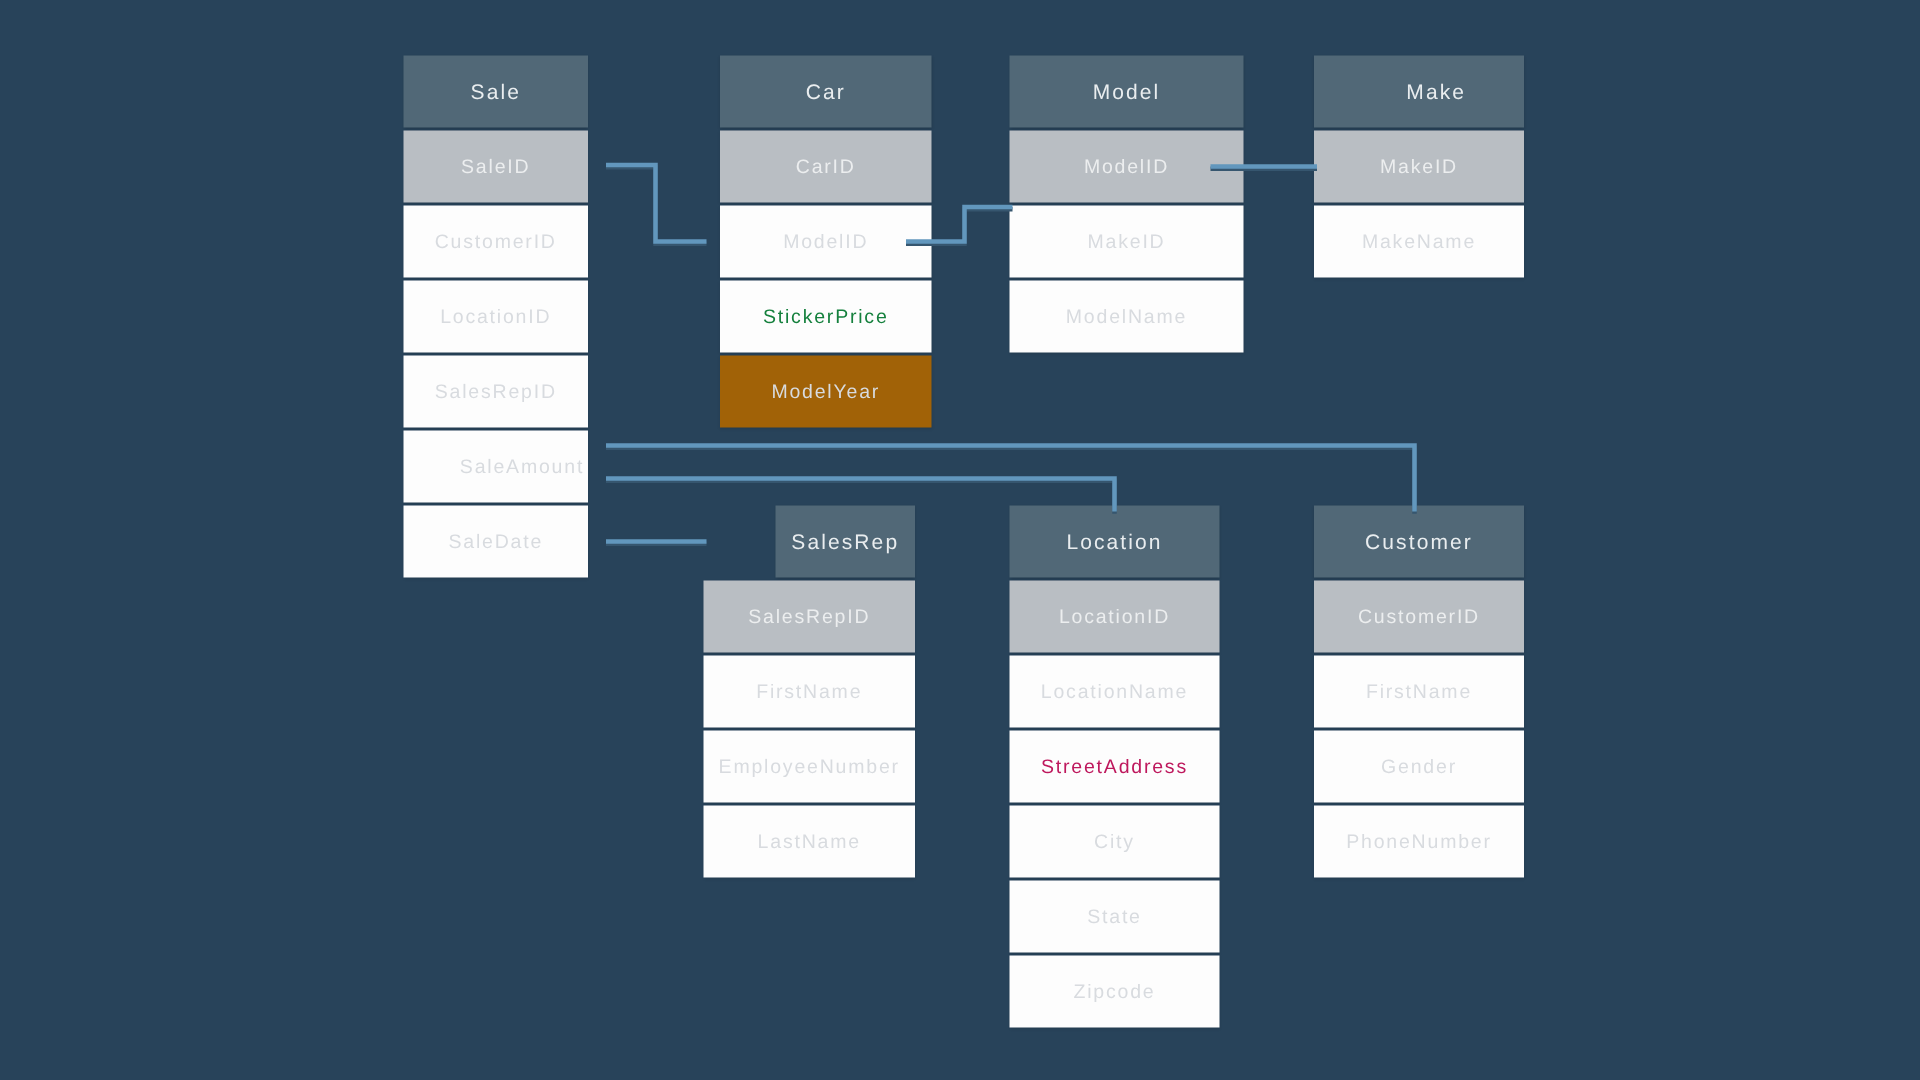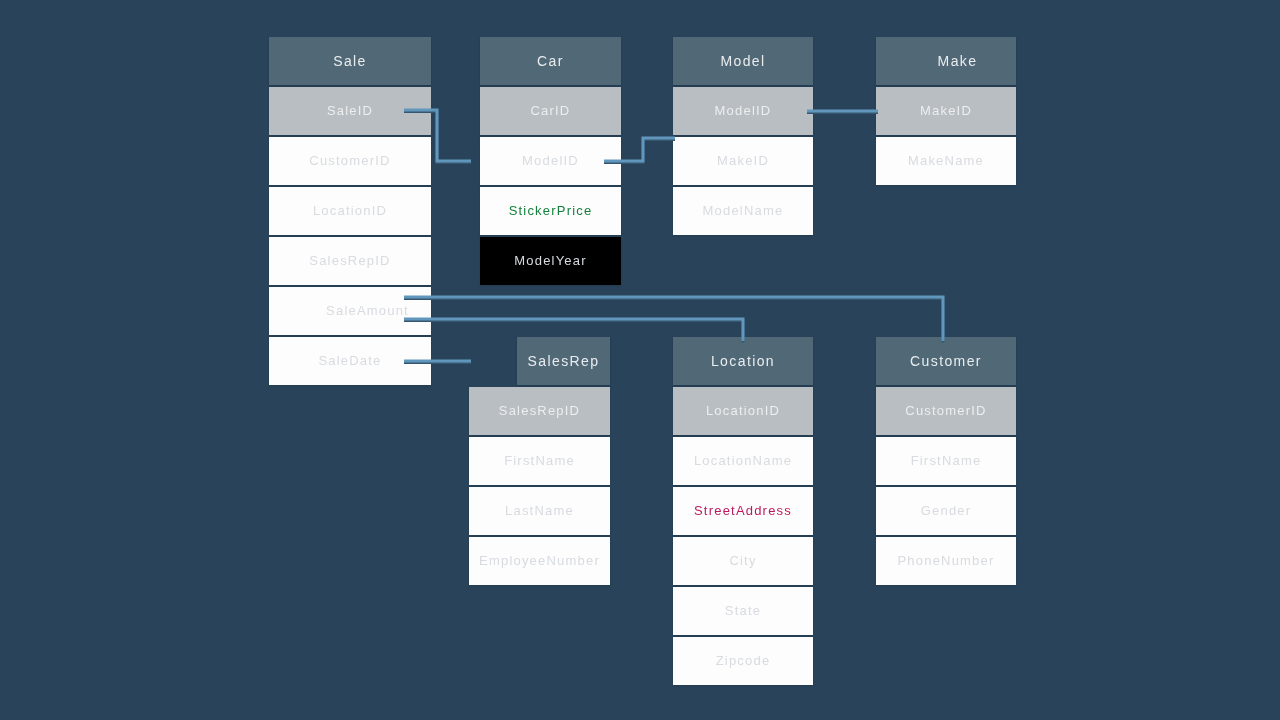--- a/index.html
+++ b/index.html
@@ -69,53 +69,53 @@
       </g>
       <g>
         <polyline points="404,319 743,319 743,341" fill="none" stroke="#36566F" stroke-width="3" transform="translate(0,1.5)"></polyline>
         <polyline points="404,319 743,319 743,341" fill="none" stroke="#6297BD" stroke-width="3"></polyline>
       </g>
       <g>
         <polyline points="404,361 471,361" fill="none" stroke="#36566F" stroke-width="3" transform="translate(0,1.5)"></polyline>
         <polyline points="404,361 471,361" fill="none" stroke="#6297BD" stroke-width="3"></polyline>
       </g>
     </svg>
-<div class="table" style="left: 269px; top: 37px; width: 162px;">
+<div class="table" style="left: 269px; top: 37px; width: 123px;">
       <div class="thead" style="background: rgb(81, 104, 119); color: rgb(233, 237, 239);">Sale</div>
       <div class="trow key" style="background: rgb(185, 190, 195); color: rgb(236, 238, 239);">SaleID</div>
       <div class="trow" style="background: rgb(253, 253, 253); color: rgb(216, 219, 223);">CustomerID</div>
       <div class="trow" style="background: rgb(253, 253, 253); color: rgb(216, 219, 223);">LocationID</div>
       <div class="trow" style="background: rgb(253, 253, 253); color: rgb(216, 219, 223);">SalesRepID</div>
       <div class="trow" style="background: rgb(253, 253, 253); color: rgb(216, 219, 223); padding-left: 35px;">SaleAmount</div>
       <div class="trow" style="background: rgb(253, 253, 253); color: rgb(216, 219, 223);">SaleDate</div>
     </div>
     <div class="table" style="left: 469px; top: 37px; width: 141px; padding-left: 11px;">
       <div class="thead" style="background: rgb(81, 104, 119); color: rgb(233, 237, 239);">Car</div>
       <div class="trow key" style="background: rgb(185, 190, 195); color: rgb(236, 238, 239);">CarID</div>
       <div class="trow" style="background: rgb(253, 253, 253); color: rgb(216, 219, 223);">ModelID</div>
       <div class="trow" style="background: rgb(253, 253, 253); color: #15803d;">StickerPrice</div>
-      <div class="trow" style="background: #000000; color: rgb(216, 219, 223);">ModelYear</div>
+      <div class="trow" style="background: #a16207; color: rgb(216, 219, 223);">ModelYear</div>
     </div>
-    <div class="table" style="left: 673px; top: 37px; width: 140px;">
+    <div class="table" style="left: 673px; top: 37px; width: 156px;">
       <div class="thead" style="background: rgb(81, 104, 119); color: rgb(233, 237, 239);">Model</div>
       <div class="trow key" style="background: rgb(185, 190, 195); color: rgb(236, 238, 239);">ModelID</div>
       <div class="trow" style="background: rgb(253, 253, 253); color: rgb(216, 219, 223);">MakeID</div>
       <div class="trow" style="background: rgb(253, 253, 253); color: rgb(216, 219, 223);">ModelName</div>
     </div>
     <div class="table" style="left: 876px; top: 37px; width: 140px;">
       <div class="thead" style="background: rgb(81, 104, 119); color: rgb(233, 237, 239); padding-left: 23px;">Make</div>
       <div class="trow key" style="background: rgb(185, 190, 195); color: rgb(236, 238, 239);">MakeID</div>
       <div class="trow" style="background: rgb(253, 253, 253); color: rgb(216, 219, 223);">MakeName</div>
     </div>
     <div class="table" style="left: 469px; top: 337px; width: 141px;">
       <div class="thead" style="background: rgb(81, 104, 119); color: rgb(233, 237, 239); margin-left: 48px;">SalesRep</div>
       <div class="trow key" style="background: rgb(185, 190, 195); color: rgb(236, 238, 239);">SalesRepID</div>
       <div class="trow" style="background: rgb(253, 253, 253); color: rgb(216, 219, 223);">FirstName</div>
+      <div class="trow" style="background: rgb(253, 253, 253); color: rgb(216, 219, 223);">EmployeeNumber</div>
       <div class="trow" style="background: rgb(253, 253, 253); color: rgb(216, 219, 223);">LastName</div>
-      <div class="trow" style="background: rgb(253, 253, 253); color: rgb(216, 219, 223);">EmployeeNumber</div>
     </div>
     <div class="table" style="left: 673px; top: 337px; width: 140px;">
       <div class="thead" style="background: rgb(81, 104, 119); color: rgb(233, 237, 239);">Location</div>
       <div class="trow key" style="background: rgb(185, 190, 195); color: rgb(236, 238, 239);">LocationID</div>
       <div class="trow" style="background: rgb(253, 253, 253); color: rgb(216, 219, 223);">LocationName</div>
       <div class="trow" style="background: rgb(253, 253, 253); color: #be185d;">StreetAddress</div>
       <div class="trow" style="background: rgb(253, 253, 253); color: rgb(216, 219, 223);">City</div>
       <div class="trow" style="background: rgb(253, 253, 253); color: rgb(216, 219, 223);">State</div>
       <div class="trow" style="background: rgb(253, 253, 253); color: rgb(216, 219, 223);">Zipcode</div>
     </div>

